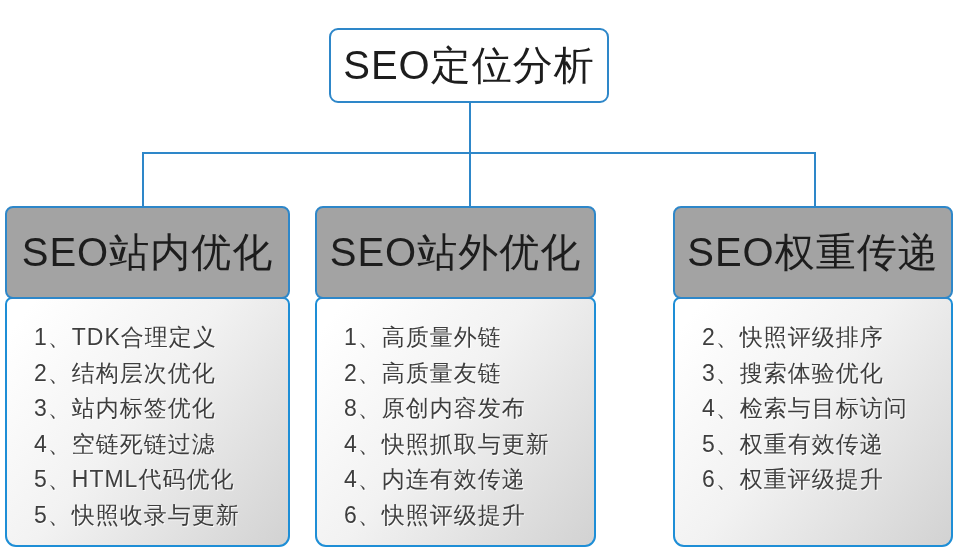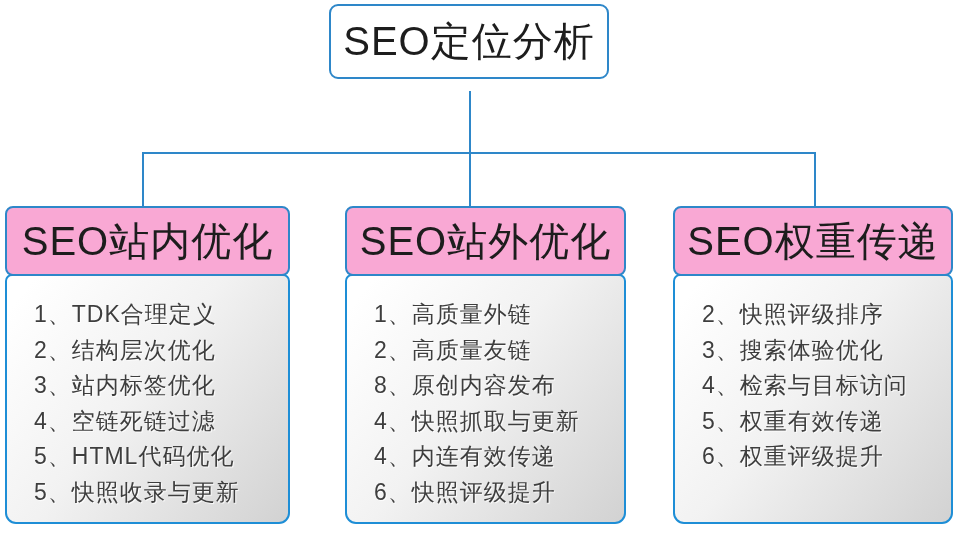--- a/index.html
+++ b/index.html
@@ -7,39 +7,39 @@
     position:relative;
     width:960px;height:550px;
     background:#ffffff;
     font-family:"Liberation Sans",sans-serif;
     overflow:hidden;
   }
   *{box-sizing:border-box;}
 
   
   .top-box{
-    position:absolute;left:329px;top:4px;width:280px;height:75px;
+    position:absolute;left:329px;top:28px;width:280px;height:75px;
     background:#ffffff;
     border:2px solid #2e87c9;
     border-radius:9px;
     display:flex;align-items:center;justify-content:center;
     font-size:40px;color:#1d1d1d;letter-spacing:1px;
     z-index:3;
   }
 
   
   .line{position:absolute;background:#2e87c9;z-index:1;}
   .line.v{width:2px;}
   .line.h{height:2px;}
 
   
   .col{position:absolute;top:206px;z-index:2;}
   .col-header{
-    position:relative;height:70px;
-    background:#f9a8d4;
+    position:relative;height:93px;
+    background:#a3a3a3;
     border:2px solid #2e87c9;
     border-radius:8px;
     display:flex;align-items:center;justify-content:center;
     font-size:40px;color:#1d1d1d;letter-spacing:1px;
     z-index:2;
   }
   .col-list{
     position:relative;margin-top:-2px;height:250px;
     border:2px solid #1e8ed6;
     border-radius:7px 7px 11px 11px;
@@ -76,21 +76,21 @@
     <div class="col-list">
       <div class="list-item">1、TDK合理定义</div>
       <div class="list-item">2、结构层次优化</div>
       <div class="list-item">3、站内标签优化</div>
       <div class="list-item">4、空链死链过滤</div>
       <div class="list-item">5、HTML代码优化</div>
       <div class="list-item">5、快照收录与更新</div>
     </div>
   </section>
 
-  <section class="col" style="left:345px;width:281px;">
+  <section class="col" style="left:315px;width:281px;">
     <div class="col-header">
       <span>SEO站外优化</span>
     </div>
     <div class="col-list">
       <div class="list-item">1、高质量外链</div>
       <div class="list-item">2、高质量友链</div>
       <div class="list-item">8、原创内容发布</div>
       <div class="list-item">4、快照抓取与更新</div>
       <div class="list-item">4、内连有效传递</div>
       <div class="list-item">6、快照评级提升</div>

